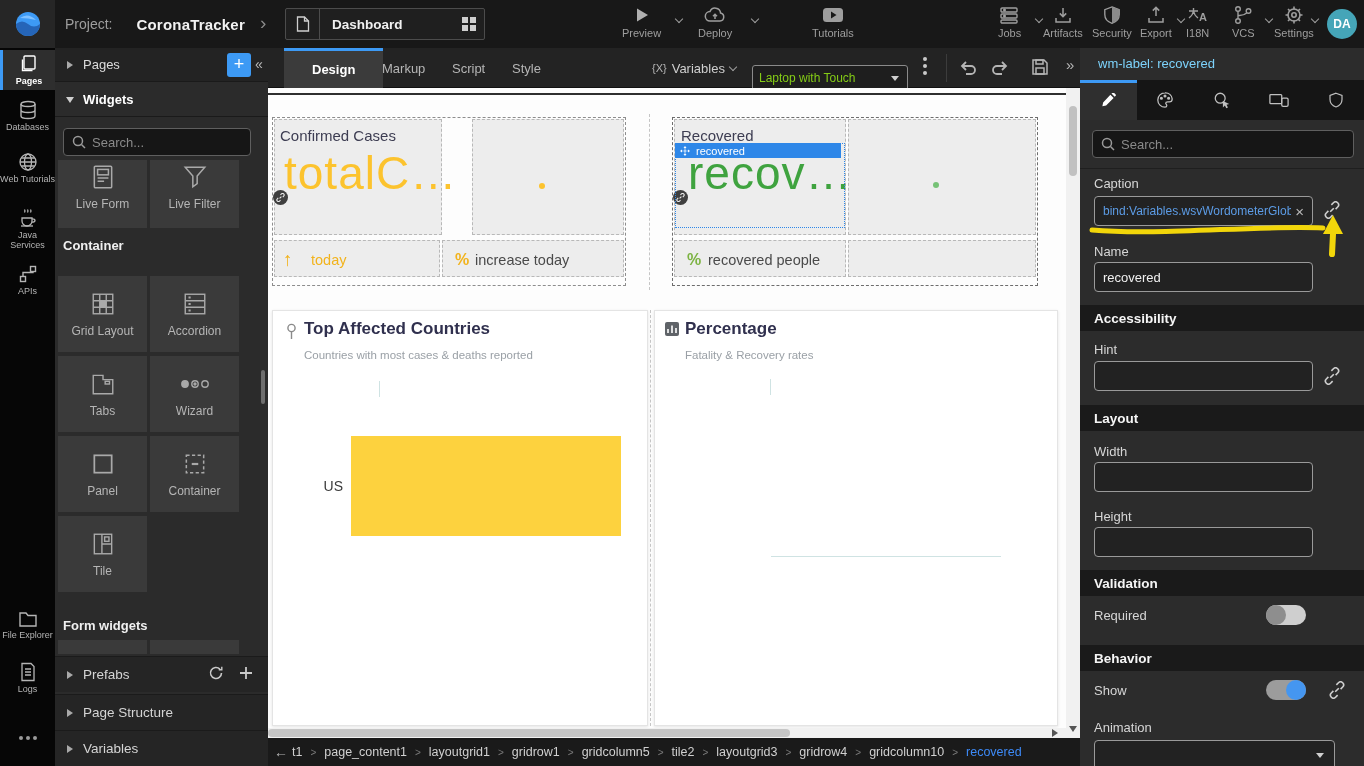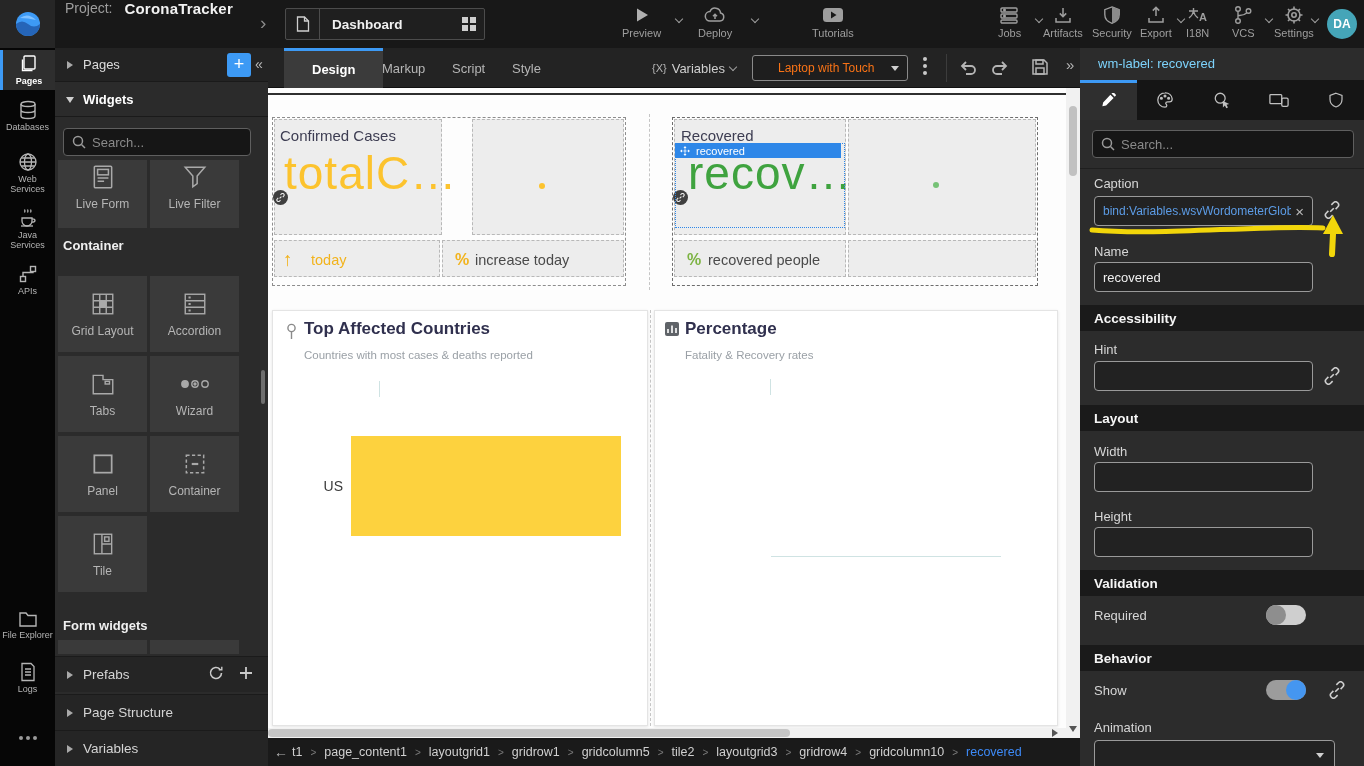--- a/index.html
+++ b/index.html
@@ -4,21 +4,21 @@
 <style>
   * { margin:0; padding:0; box-sizing:border-box; }
   html,body { width:1364px; height:766px; overflow:hidden; background:#111; }
   body { font-family:"Liberation Sans","DejaVu Sans",sans-serif; }
   .app { position:relative; width:1364px; height:766px; background:#181818; }
   .abs { position:absolute; }
 
   
   .topbar { position:absolute; left:0; top:0; width:1364px; height:48px; background:#181818; }
   .logo-box { position:absolute; left:0; top:0; width:55px; height:48px; background:#262626; display:flex; align-items:center; justify-content:center; }
-  .proj { position:absolute; left:65px; top:0; height:48px; display:flex; font-size:14px; color:#9e9e9e; }
+  .proj { position:absolute; left:65px; top:0; height:48px; display:flex; align-items:center; font-size:14px; color:#9e9e9e;gap:12px; }
   .proj b { color:#f2f2f2; font-size:15px; margin-left:12px; letter-spacing:.2px; }
   .big-chev { position:absolute; left:260px; top:12px; color:#8a8a8a; font-size:19px; }
   .page-tab { position:absolute; left:285px; top:8px; width:200px; height:32px; background:#1f1f1f; border:1px solid #4c4c4c; border-radius:2px; display:flex; align-items:center; }
   .page-tab .ficon { width:34px; height:100%; border-right:1px solid #4c4c4c; display:flex; align-items:center; justify-content:center; }
   .page-tab .tname { flex:1; color:#f0f0f0; font-weight:bold; font-size:13.5px; padding-left:12px; }
   .page-tab .gicon { width:30px; display:flex; align-items:center; justify-content:center; }
   .grid4 { display:grid; grid-template-columns:6px 6px; grid-gap:2px; }
   .grid4 i { width:6px; height:6px; background:#cfcfcf; }
   .tb-item { position:absolute; top:5px; display:flex; flex-direction:column; align-items:center; }
   .tb-item .lbl { font-size:11px; color:#9e9e9e; margin-top:2px; white-space:nowrap; }
@@ -53,21 +53,21 @@
   .sec-icons { position:absolute; right:14px; top:8px; display:flex; gap:14px; color:#c9c9c9; }
   .lp-scroll { position:absolute; right:3px; top:322px; width:4px; height:34px; background:#6e6e6e; border-radius:2px; }
   .tile-strip { position:absolute; width:89px; height:14px; background:#3a3a3a; }
 
   
   .ctoolbar { position:absolute; left:268px; top:48px; width:812px; height:40px; background:#232323; border-bottom:1px solid #111; }
   .ctab { position:absolute; top:0; height:40px; display:flex; align-items:center; justify-content:center; color:#b5b5b5; font-size:13px; padding:0 28px; }
   .ctab.active { background:#3b3b3b; border-top:3px solid #3d9af5; color:#fff; font-weight:bold; }
   .vars-btn { position:absolute; left:384px; top:0; height:40px; display:flex; align-items:center; gap:5px; color:#cfcfcf; font-size:13px; }
   .vars-btn .vx { font-size:11px; color:#b5b5b5; }
-  .dev-select { position:absolute; left:484px; top:7px; width:156px; height:26px; background:#1e1e1e; border:1px solid #8a8a8a; border-radius:3px; color:#f97316; font-size:12px; display:flex; align-items:center; padding:0 25px; }
+  .dev-select { position:absolute; left:484px; top:17px; width:156px; height:26px; background:#1e1e1e; border:1px solid #8a8a8a; border-radius:3px; color:#84cc16; font-size:12px; display:flex; align-items:center; padding:0 6px; }
   .dev-select .dv { position:absolute; right:8px; width:0; height:0; border-left:4px solid transparent; border-right:4px solid transparent; border-top:5px solid #cfcfcf; }
   .kebab { position:absolute; left:655px; top:9px; display:flex; flex-direction:column; gap:3px; }
   .kebab i { width:4px; height:4px; border-radius:50%; background:#c9c9c9; }
   .tdiv { position:absolute; left:678px; top:6px; width:1px; height:28px; background:#3c3c3c; }
   .tool-ic { position:absolute; top:9px; color:#b5b5b5; }
 
   
   .canvas { position:absolute; left:268px; top:88px; width:812px; height:650px; background:#fdfdfd; }
   .page-topline { position:absolute; left:0; top:5px; width:798px; height:2px; background:#2f2f2f; }
   .gcell { position:absolute; background:#ededed; border:1px dashed #b8b8b8; }
@@ -281,21 +281,21 @@
           <path d="M3 4v12c0 1.4 3.1 2.5 7 2.5s7-1.1 7-2.5V4M3 10c0 1.4 3.1 2.5 7 2.5s7-1.1 7-2.5"></path>
         </svg>
       <span class="rlbl">Databases</span>
     </div>
     <div class="rail-item" style="top:104px;">
       <svg width="20" height="20" viewBox="0 0 20 20" fill="none" stroke="currentColor" stroke-width="1.3">
           <circle cx="10" cy="10" r="8"></circle>
           <ellipse cx="10" cy="10" rx="3.5" ry="8"></ellipse>
           <path d="M2 10h16M3.2 6h13.6M3.2 14h13.6"></path>
         </svg>
-      <span class="rlbl">Web Services</span>
+      <span class="rlbl">Web Tutorials</span>
     </div>
     <div class="rail-item" style="top:160px;">
       <svg width="20" height="20" viewBox="0 0 20 20" fill="none" stroke="currentColor" stroke-width="1.3">
           <path d="M4 10h10v3a5 5 0 0 1-10 0z"></path>
           <path d="M14 10.8c2 0 3 .7 3 1.7s-1 1.7-3 1.7"></path>
           <path d="M6.5 4.5q1-1.5 0-3M9.5 4.5q1-1.5 0-3M12.5 4.5q1-1.5 0-3"></path>
           <path d="M3 18h12"></path>
         </svg>
       <span class="rlbl">Java Services</span>
     </div>

